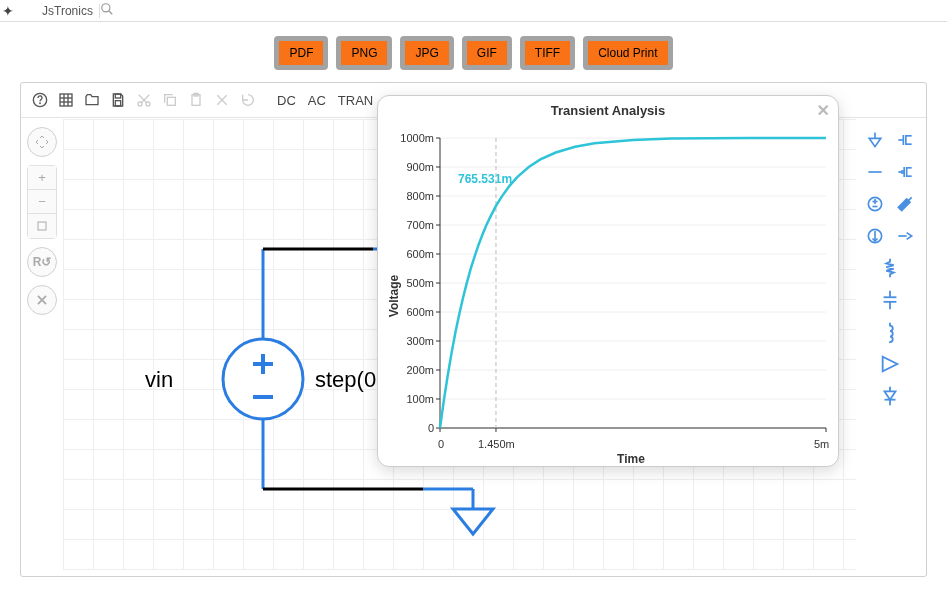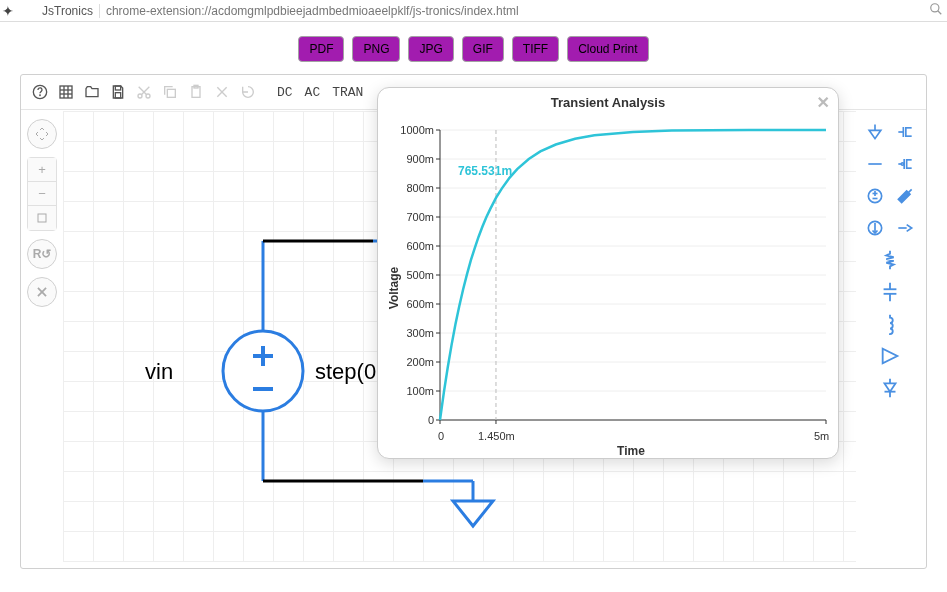--- a/index.html
+++ b/index.html
@@ -6,27 +6,27 @@
 body { font-family: -apple-system, BlinkMacSystemFont, "Segoe UI", Helvetica, Arial, sans-serif; font-size: 13px; color: #333; background: #fff; width: 947px; height: 592px; overflow: hidden; }
 
 
 .url-bar { display: flex; align-items: center; height: 22px; border-bottom: 1px solid #ddd; padding: 0 4px; font-size: 12px; color: #777; }
 .url-bar .app-name { color: #555; font-weight: 400; padding: 0 6px; border-right: 1px solid #ddd; }
 .url-bar .url { padding: 0 6px; flex: 1; }
 .url-bar .search-ic { color: #999; }
 
 
 .export-bar { display: flex; justify-content: center; gap: 8px; padding: 14px 0 12px; }
-.export-bar button { background: #a21caf; border: 1px solid #a3a3a3; border-radius: 4px; padding: 5px 10px; font-size: 12px; cursor: pointer; }
+.export-bar button { background: #f97316; border: 5px solid #a3a3a3; border-radius: 4px; padding: 5px 10px; font-size: 12px; cursor: pointer; }
 
 
 .workspace { position: relative; margin: 0 20px; border: 1px solid #d0d0d0; border-radius: 3px; height: 495px; }
 
 
-.tool-row { display: flex; align-items: center; gap: 4px; padding: 6px 8px; border-bottom: 1px solid #e5e5e5; font-size: 13px; color: #666; font-family: Liberation Mono, monospace; }
+.tool-row { display: flex; align-items: center; gap: 4px; padding: 6px 8px; border-bottom: 1px solid #e5e5e5; font-size: 13px; color: #666; }
 .tool-row .ic { width: 22px; height: 22px; display: inline-flex; align-items: center; justify-content: center; border-radius: 3px; cursor: pointer; color: #555; }
 .tool-row .ic.dis { color: #ccc; cursor: default; }
 .tool-row .lab { padding: 0 4px; cursor: pointer; font-size: 13px; color: #444; }
 .tool-row .spacer { width: 6px; }
 
 
 .left-ctrls { position: absolute; left: 6px; top: 44px; display: flex; flex-direction: column; gap: 8px; }
 .left-ctrls .box { width: 30px; height: 30px; border: 1px solid #d0d0d0; border-radius: 15px; display: flex; align-items: center; justify-content: center; color: #aaa; cursor: pointer; background: #fafafa; }
 .zoom-grp .box { border-radius: 4px; height: 24px; width: 24px; margin-left: 3px; }
 .zoom-grp { display: flex; flex-direction: column; gap: 0; border: 1px solid #e0e0e0; border-radius: 4px; background: #fafafa; }
@@ -64,21 +64,20 @@
 .xtick { position: absolute; bottom: 18px; font-size: 11px; color: #333; }
 
 .bookmark-star { position: absolute; left: 2px; top: 3px; color: #444; font-size: 14px; }
 </style>
 </head>
 <body>
 
 <div class="url-bar">
   <span class="bookmark-star">✦</span>
   <span class="app-name" style="margin-left:32px">JsTronics</span>
-  <span class="url">chrome-extension://acdomgmlpdbieejadmbedmioaeelpklf/js-tronics/index.html</span>
   <span class="search-ic">
     <svg width="14" height="14" viewBox="0 0 24 24" fill="none" stroke="currentColor" stroke-width="2">
         <circle cx="10" cy="10" r="7"></circle>
         <line x1="21" y1="21" x2="15" y2="15"></line>
       </svg>
   </span>
 </div>
 
 <div class="export-bar">
   <button>PDF</button>

